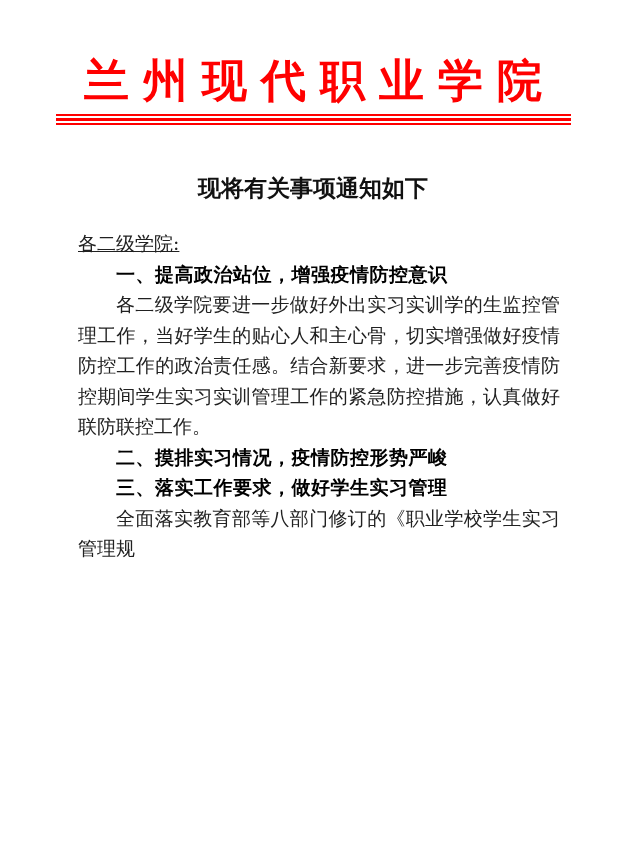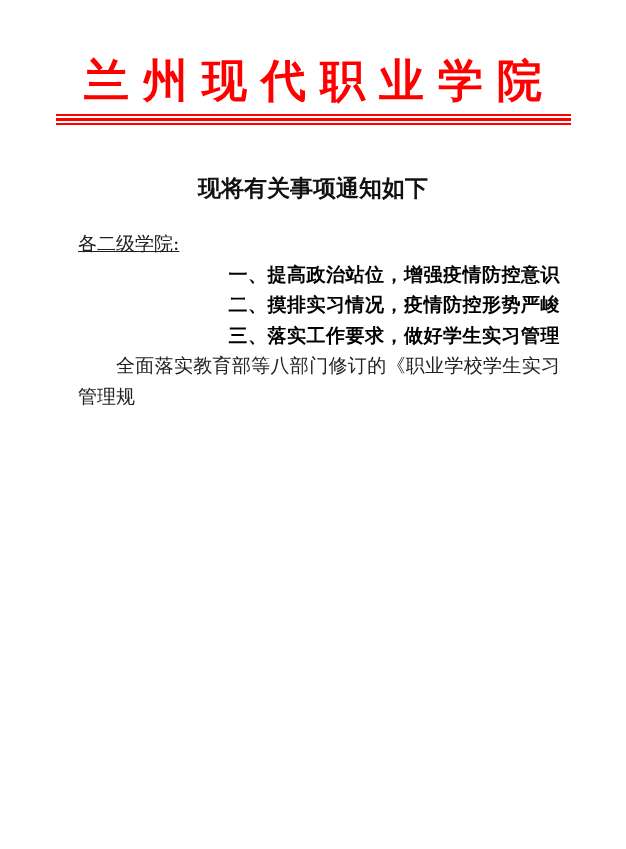--- a/index.html
+++ b/index.html
@@ -56,21 +56,21 @@
     text-justify: inter-ideograph;
   }
   .body p, .body h2 { margin: 0; padding: 0; }
   .salutation { text-align: left; text-decoration: underline; }
   .para.indent { text-indent: 2em; }
   .sec-heading {
     font-size: 19px;
     font-weight: bold;
     color: #000000;
     text-indent: 2em;
-    text-align: right;
+    text-align: left;
     font-family: "DejaVu Sans", "Liberation Sans", sans-serif;
     letter-spacing: 0.5px;
   }
 </style>
 </head>
 <body>
 
 <div class="page">
 
   <header class="letterhead">
@@ -80,20 +80,21 @@
 
   <h1 class="doc-title">
     <span class="title-line">现将有关事项通知如下</span>
   </h1>
 
   <main class="body">
     <p class="salutation">各二级学院:</p>
 
 
     <h2 class="sec-heading">一、提高政治站位，增强疫情防控意识</h2>
+    <p class="para indent">各二级学院要进一步做好外出实习实训学的生监控管理工作，当好学生的贴心人和主心骨，切实增强做好疫情防控工作的政治责任感。结合新要求，进一步完善疫情防控期间学生实习实训管理工作的紧急防控措施，认真做好联防联控工作。</p>
 
     <h2 class="sec-heading">二、摸排实习情况，疫情防控形势严峻</h2>
 
     <h2 class="sec-heading">三、落实工作要求，做好学生实习管理</h2>
     <p class="para indent">全面落实教育部等八部门修订的《职业学校学生实习管理规</p>
   </main>
 
 </div>
 
 </body></html>

